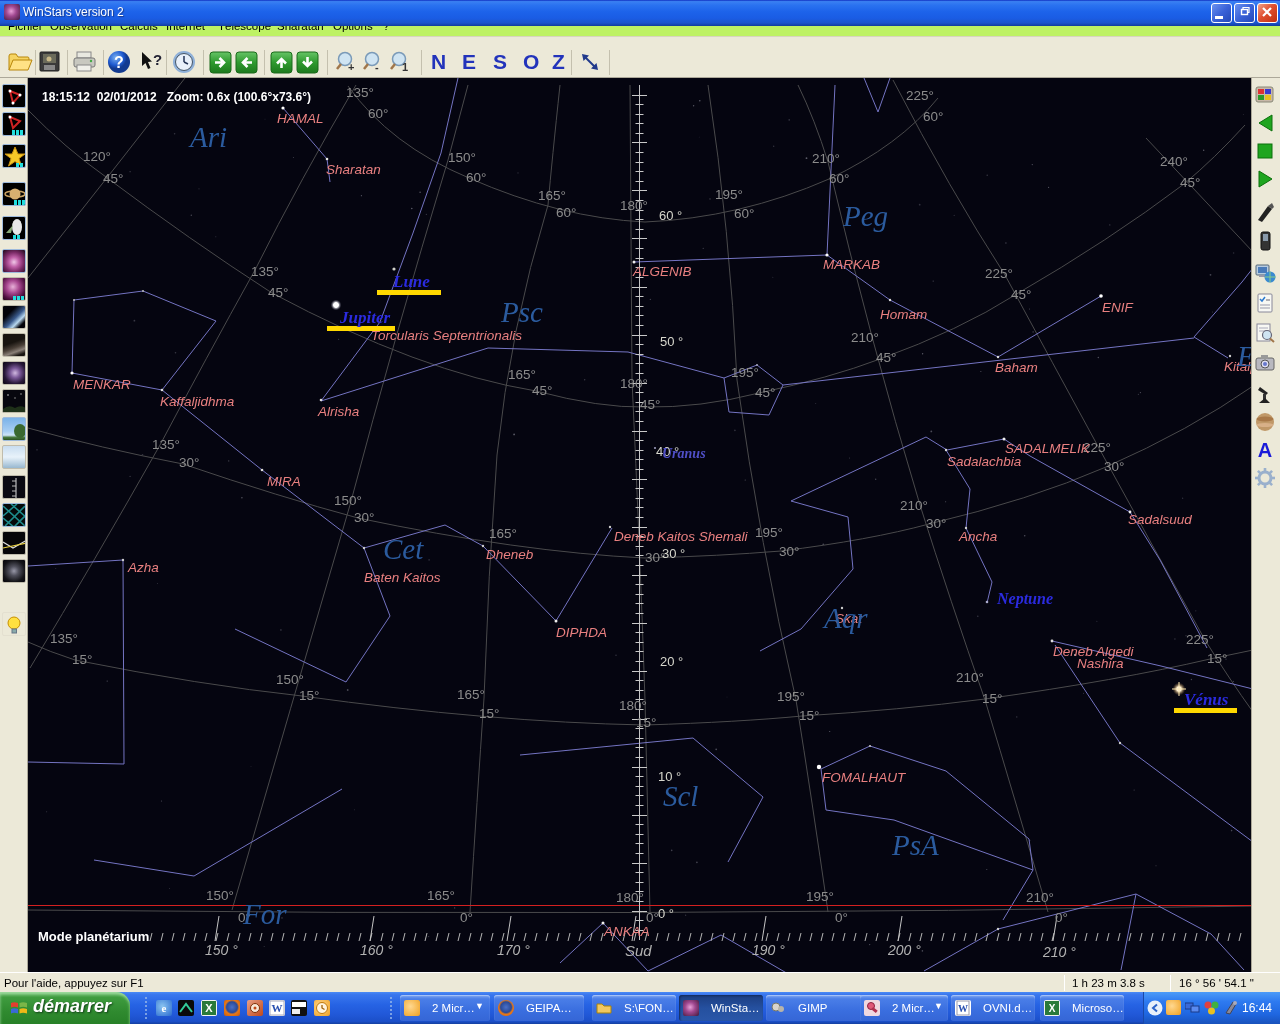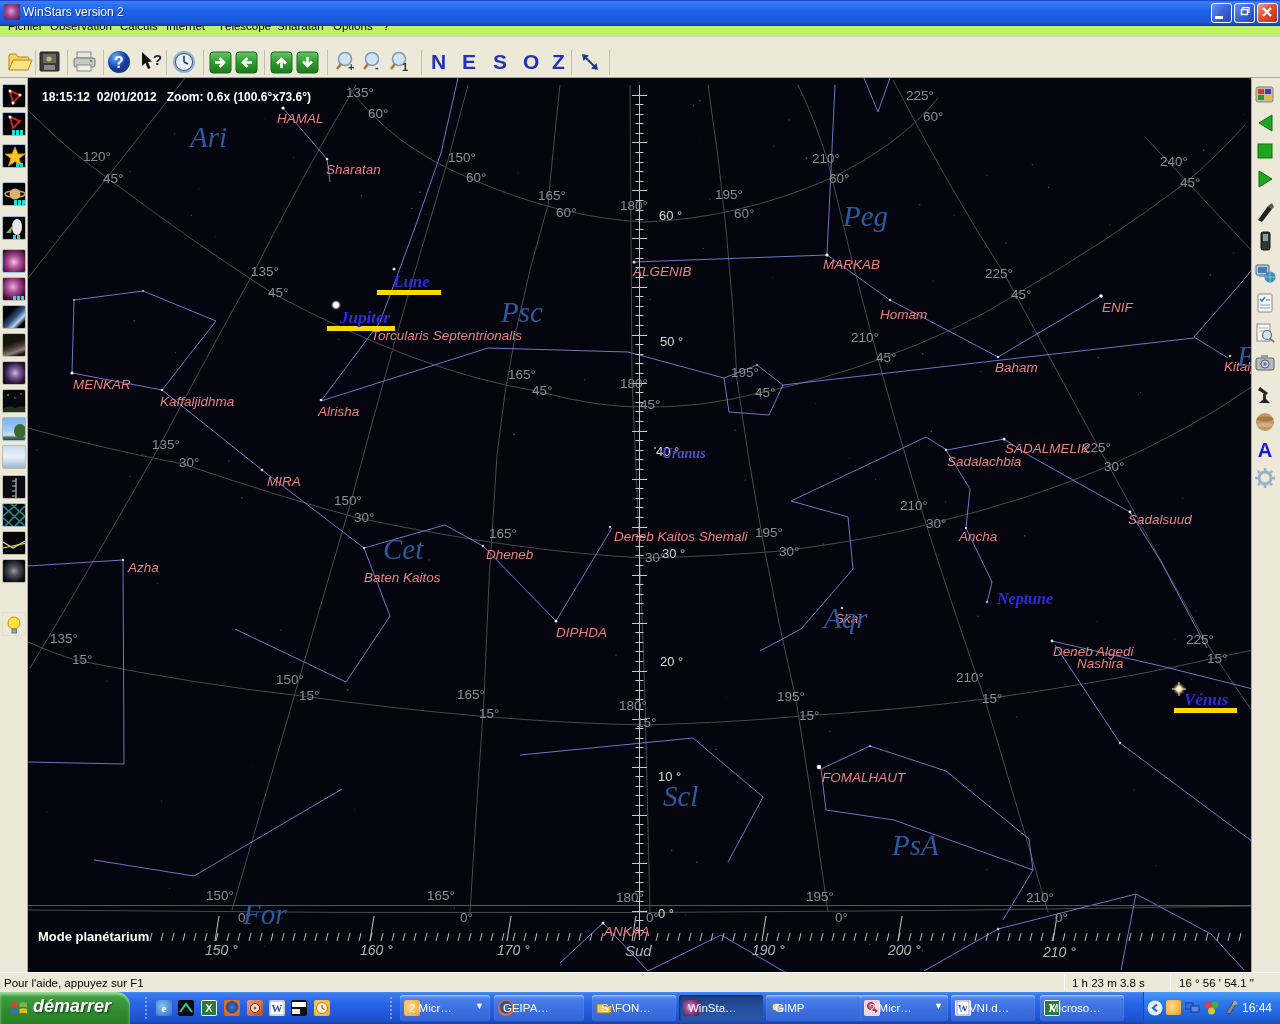--- a/index.html
+++ b/index.html
@@ -28,21 +28,21 @@
 #sbar .p{position:absolute;top:4px}
 #sbar .dv{position:absolute;top:2px;width:1px;height:16px;background:#aca899;border-right:1px solid #fff}
 
 #task{left:0;top:992px;width:1280px;height:32px;background:linear-gradient(180deg,#4b8bf5 0%,#3a77ee 8%,#2663e4 40%,#2158d8 70%,#1b4fc8 92%,#15409f 100%);z-index:31}
 #start{position:absolute;left:0;top:0;width:130px;height:44px;border-radius:0 14px 14px 0;background:linear-gradient(180deg,#75c275 0%,#3f9c3f 12%,#2f8a2f 45%,#278027 75%,#1c641c 100%);box-shadow:inset 0 2px 3px #9fdb9f}
 #start .flag{position:absolute;left:10px;top:7px;width:18px;height:18px}
 #start .t{position:absolute;left:33px;top:4px;color:#fff;font-size:18px;font-weight:bold;font-style:italic;text-shadow:1px 1px 2px #14401a}
 .qlico{position:absolute;top:8px;width:16px;height:16px;border-radius:2px}
 .tbtn{position:absolute;top:3px;height:26px;border-radius:3px;background:linear-gradient(180deg,#7da5f0 0%,#4a7ee8 15%,#3a6edf 60%,#3566d6 100%);box-shadow:inset 0 1px 1px #a8c4f8;color:#fff;font-size:11.5px}
 .tbtn .ic{position:absolute;left:4px;top:5px;width:16px;height:16px;border-radius:2px}
-.tbtn .tx{position:absolute;left:9px;top:7px;white-space:nowrap;overflow:hidden}
+.tbtn .tx{position:absolute;left:32px;top:7px;white-space:nowrap;overflow:hidden}
 .tbtn.press{background:linear-gradient(180deg,#1c3d80 0%,#25509f 50%,#2a57a8 100%);box-shadow:inset 1px 1px 2px #122a5c}
 #tray{position:absolute;left:1143px;top:0;width:137px;height:32px;background:linear-gradient(180deg,#4c9bf8 0%,#2e7af0 30%,#1f66e0 70%,#1952bb 100%);border-left:1px solid #1a48a8}
 #tray .clock{position:absolute;right:8px;top:9px;color:#fff;font-size:12px}
 .trico{position:absolute;top:8px;width:15px;height:15px;border-radius:2px}
 </style></head>
 <body>
 <svg width="1280" height="1024" viewBox="0 0 1280 1024" style="position:absolute;left:0;top:0">
     <rect x="28" y="78" width="1225" height="894" fill="#050510"></rect>
     <g>
       <circle cx="426.4" cy="214.4" r="0.7" fill="rgb(49,49,61)"></circle>

